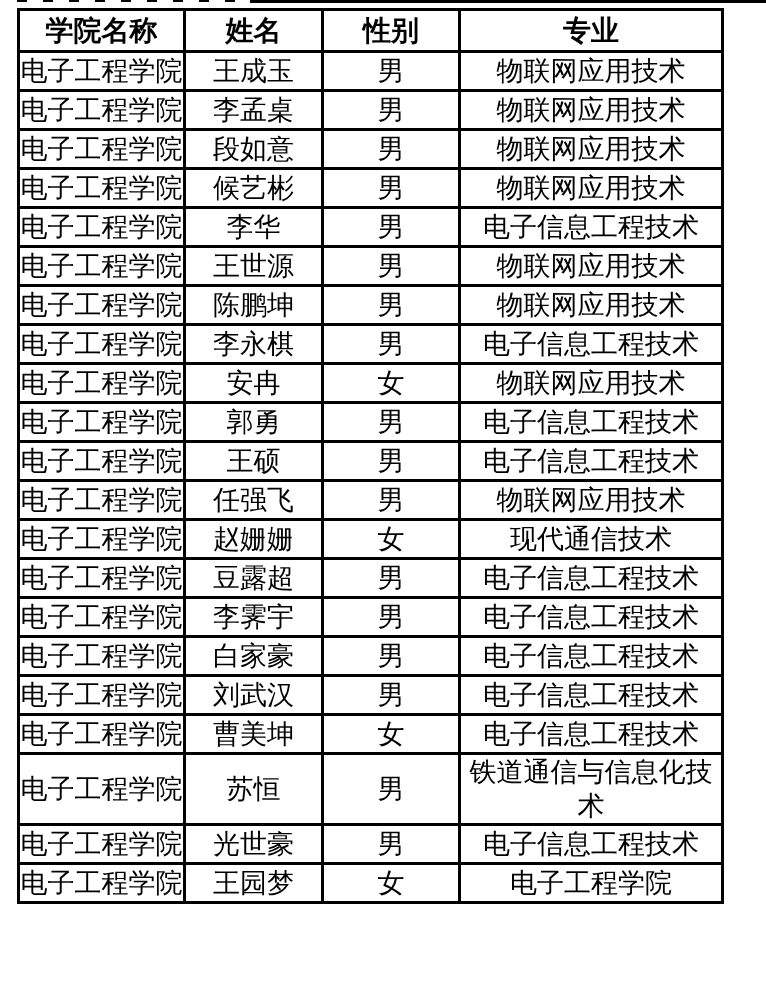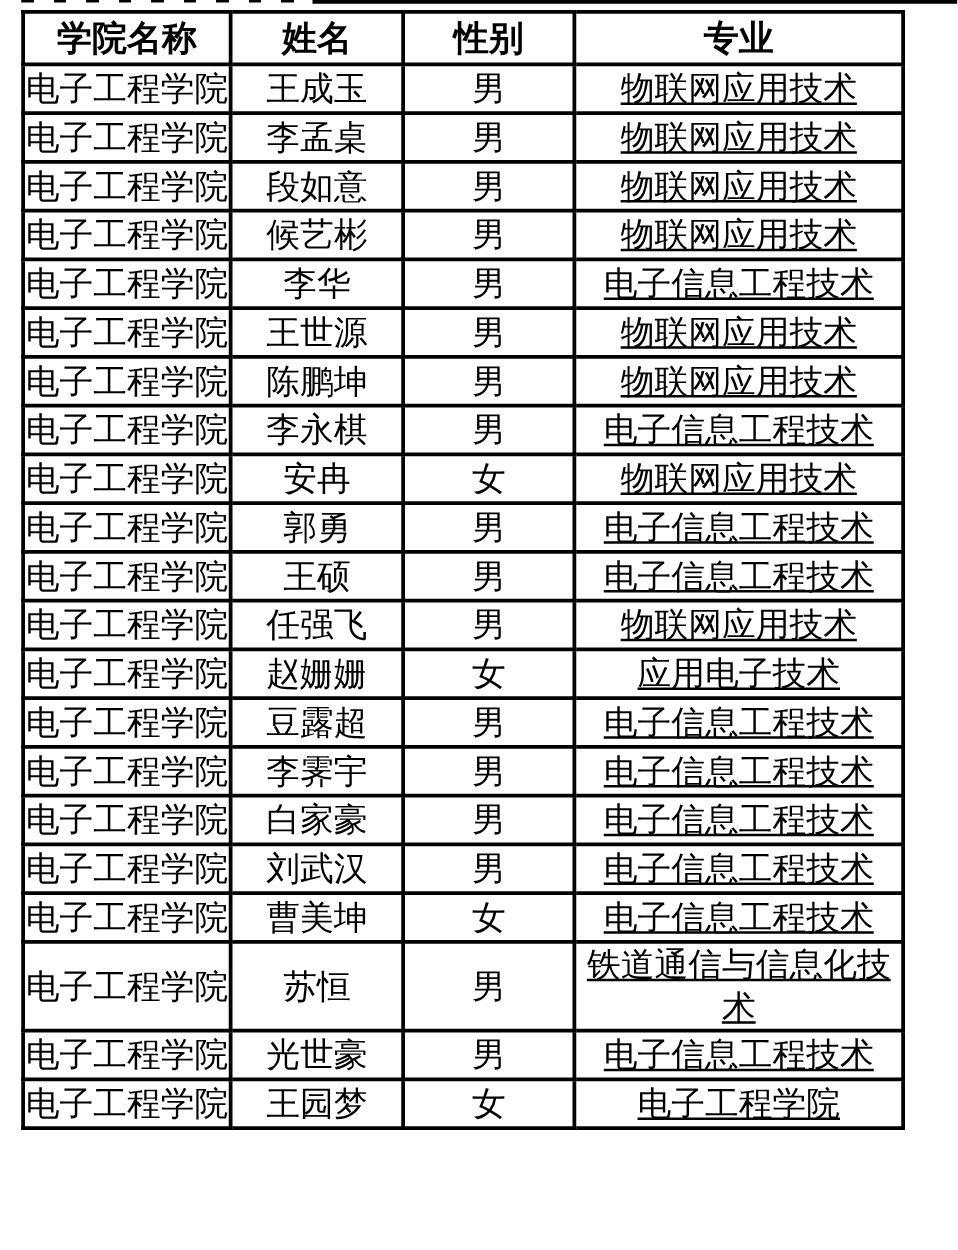--- a/index.html
+++ b/index.html
@@ -60,21 +60,21 @@
   table.roster td {
     height: 36px;
     font-weight: normal;
   }
   
   col.w0 { width: 166px; }
   col.w1 { width: 138px; }
   col.w2 { width: 137px; }
   col.w3 { width: 263px; }
   td.c0 { white-space: nowrap; margin-top: 33px; }
-  td.c3 { padding: 2px 4px; word-break: break-all; text-decoration: underline; }
+  td.c3 { padding: 2px 4px; word-break: break-all; }
 </style>
 </head>
 <body>
 
 <div id="screen">
 
   <div class="top-artifact">
     <div class="dashed"></div>
     <div class="solid"></div>
   </div>
@@ -164,21 +164,21 @@
         <tr>
           <td class="c0">电子工程学院</td>
           <td class="c1">任强飞</td>
           <td class="c2">男</td>
           <td class="c3">物联网应用技术</td>
         </tr>
         <tr>
           <td class="c0">电子工程学院</td>
           <td class="c1">赵姗姗</td>
           <td class="c2">女</td>
-          <td class="c3">应用电子技术</td>
+          <td class="c3">现代通信技术</td>
         </tr>
         <tr>
           <td class="c0">电子工程学院</td>
           <td class="c1">豆露超</td>
           <td class="c2">男</td>
           <td class="c3">电子信息工程技术</td>
         </tr>
         <tr>
           <td class="c0">电子工程学院</td>
           <td class="c1">李霁宇</td>

